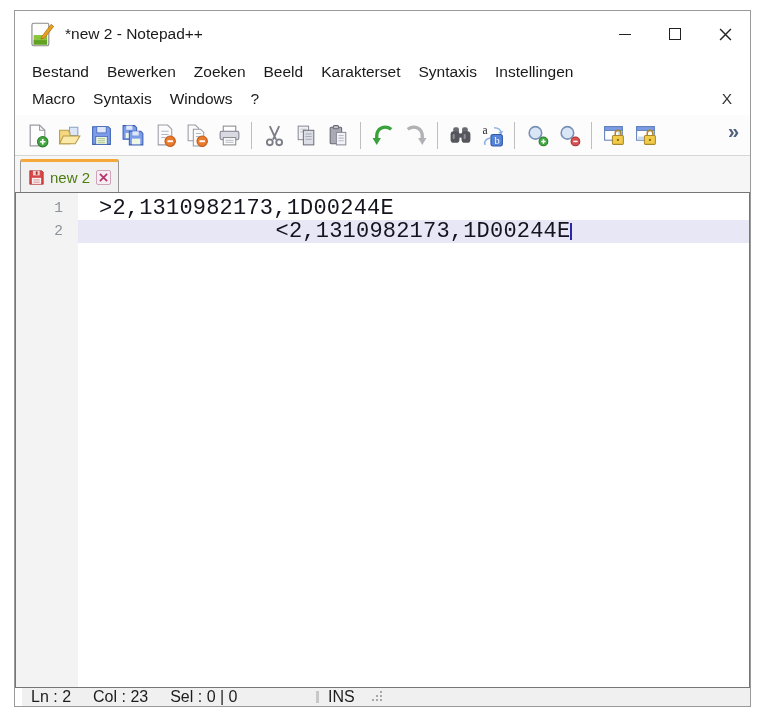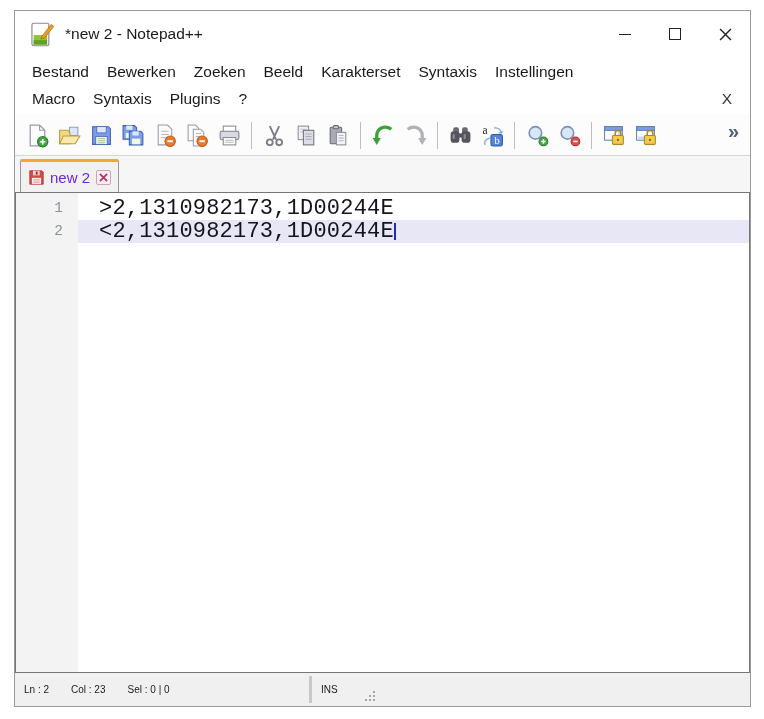--- a/index.html
+++ b/index.html
@@ -32,38 +32,38 @@
   .tsep { width:1px; height:27px; background:#bfbfbf; margin:0 6px; flex:none; }
   .toolbar-overflow { margin-left:auto; font-size:20px; color:#50627e; padding:0 5px 7px 0; font-weight:bold; }
 
   
   .tabbar { flex:none; height:37px; background:#f6f6f6; display:flex; align-items:flex-end;
             padding-left:5px; border-top:1px solid #d6d6d6; }
   .tab { height:34px; display:flex; align-items:center; padding:0 7px 0 7px; position:relative; top:1px;
          background:#f1f1f1; border:1px solid #989898; border-bottom:none;
          border-top:3px solid #f5a83a; border-radius:2px 2px 0 0; }
   .tab-floppy svg { width:17px; height:17px; display:block; margin-right:5px; }
-  .tab-label { font-size:15px; color:#6d28d9; }
+  .tab-label { font-size:15px; color:#4d7c0f; }
   .tab-close { margin-left:6px; display:flex; align-items:center; justify-content:center;
                width:15px; height:15px; border:1px solid #cfa3b8; border-radius:2px; background:#f7eef3; }
   .tab-close svg { width:9px; height:9px; display:block; }
 
   
   .editor { flex:1; position:relative; overflow:hidden; border:1px solid #767676;
             background:linear-gradient(to right, #f3f3f3 0px, #f3f3f3 62px, #ffffff 62px);
             font-family:"Liberation Mono","DejaVu Sans Mono",monospace; padding-top:4px; }
   .code-line { display:flex; height:23px; line-height:23px; }
   .ln { width:62px; flex:none; text-align:right; padding-right:15px; color:#8a929c; font-size:14.5px; }
   .txt { flex:1; padding-left:21px; font-size:22px; color:#14141e; white-space:pre; letter-spacing:0.2px; }
-  .code-line.current .txt { background:#e7e7f6; }
+  .code-line.current .txt { background:#e7e7f6;text-align:center; }
   .caret { display:inline-block; width:2px; height:17px; background:#2828a8; vertical-align:-3px; }
 
   
-  .statusbar { flex:none; height:33px; background:#f0f0f0; display:flex; align-items:stretch;
-               font-size:10px; color:#1c1c1c; }
+  .statusbar { flex:none; height:18px; background:#f0f0f0; display:flex; align-items:stretch;
+               font-size:16px; color:#1c1c1c;margin-left:7px; }
   .sec { display:flex; align-items:center; }
   .s-pos { width:294px; padding-left:9px; }
   .s-pos span { margin-right:22px; }
   .s-sep { width:1px; background:#c8c8c8; margin:3px 0; flex:none; }
   .s-eol { width:173px; padding-left:14px; }
   .s-enc { flex:1; padding-left:12px; }
   .s-ins { width:44px; padding-left:9px; }
   .grip { width:24px; display:flex; align-items:flex-end; justify-content:flex-end; padding:0 4px 4px 0; }
   .grip svg { width:11px; height:11px; display:block; }
 </style>
@@ -103,21 +103,21 @@
       <span class="menu-item">Bewerken</span>
       <span class="menu-item">Zoeken</span>
       <span class="menu-item">Beeld</span>
       <span class="menu-item">Karakterset</span>
       <span class="menu-item">Syntaxis</span>
       <span class="menu-item">Instellingen</span>
     </div>
     <div class="menu-row">
       <span class="menu-item">Macro</span>
       <span class="menu-item">Syntaxis</span>
-      <span class="menu-item">Plugins</span>
+      <span class="menu-item">Windows</span>
       <span class="menu-item">?</span>
       <span class="menu-close">X</span>
     </div>
   </div>
 
   <div class="toolbar">
     <div class="tbtn">
       <svg viewBox="0 0 24 24">
           <path d="M5 2h9l5 5v15H5z" fill="#fdfdfd" stroke="#9a9aa6" stroke-width="1.2"></path>
           <path d="M14 2v5h5" fill="none" stroke="#9a9aa6"></path>

